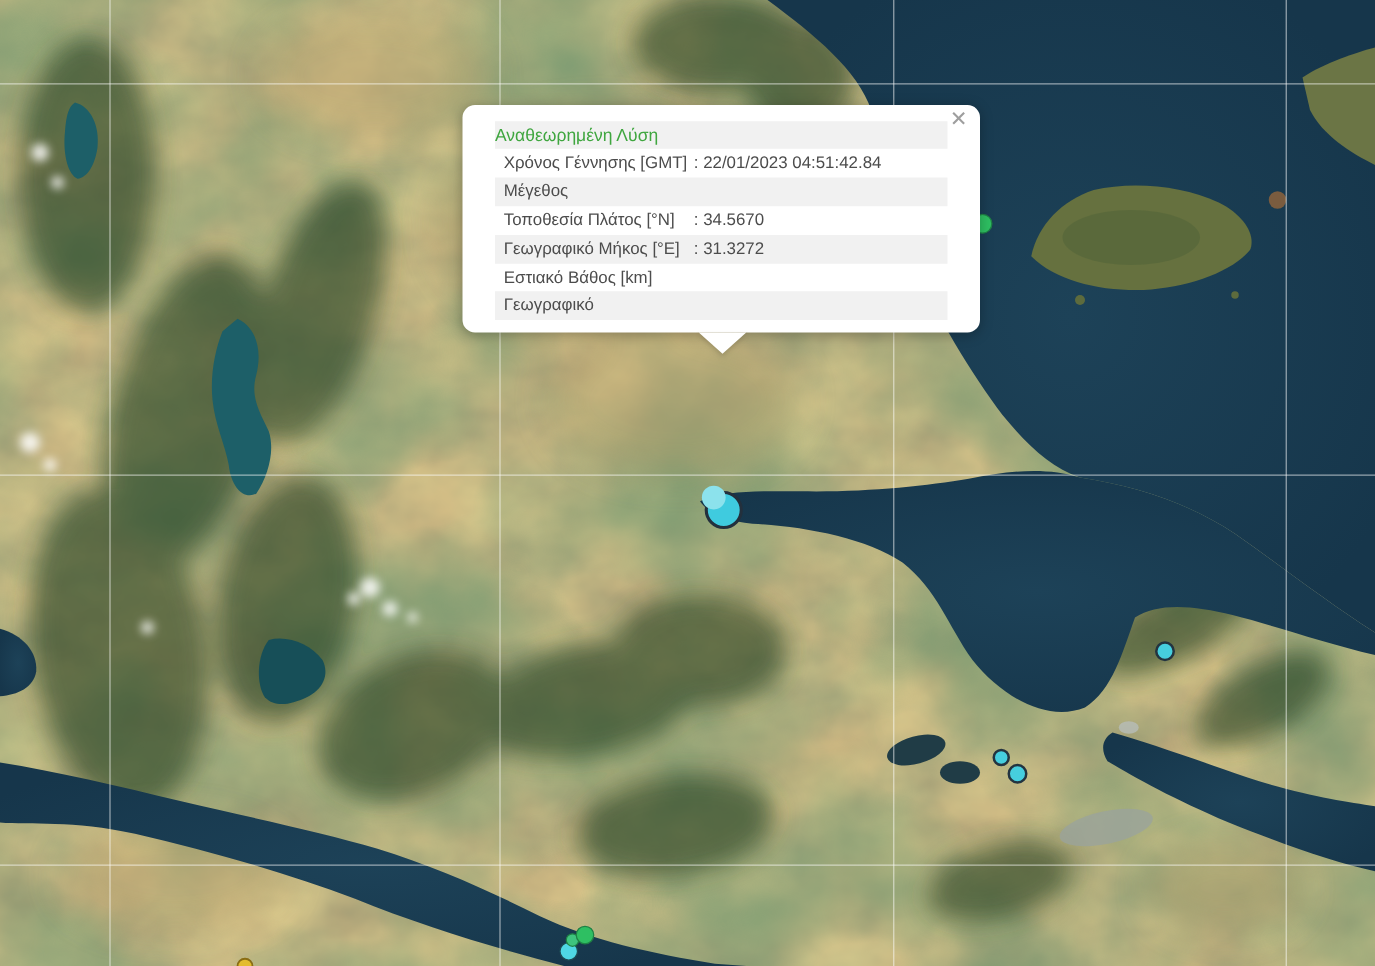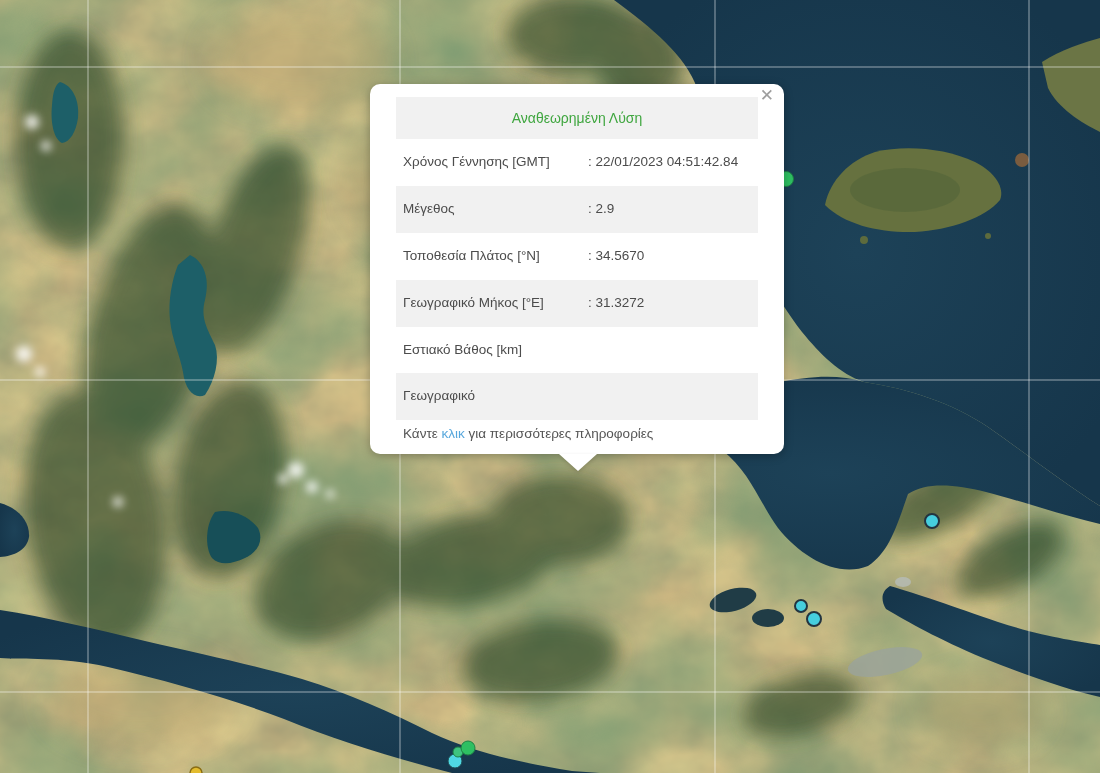--- a/index.html
+++ b/index.html
@@ -21,27 +21,27 @@
     content:"";position:absolute;left:189px;bottom:-17px;
     width:0;height:0;border:19px solid transparent;
     border-top:17px solid #ffffff;border-bottom:0;
     filter:drop-shadow(0 2px 2px rgba(0,0,0,.15));
   }
   .popup-close{
     position:absolute;top:3px;right:10px;color:#9e9e9e;
     font-size:17px;line-height:17px;cursor:pointer;user-select:none;
   }
   .p-title{
-    background:#f1f1f1;color:#3fa63f;text-align:center;
-    padding:13px 0;font-size:14px;
-  }
-  .row{display:flex;align-items:center;padding:14px 7px;line-height:1.4;}
+    background:#f1f1f1;color:#3fa63f;text-align:left;
+    padding:3px 0;font-size:14px;
+  }
+  .row{display:flex;align-items:center;padding:2px 7px;line-height:1.4;}
   .row.alt{background:#f1f1f1;}
   .row .label{width:152px;flex:none;}
-  .row .value{flex:1;margin-left:33px;}
+  .row .value{flex:1;}
   .p-footer{margin-top:5px;padding-left:7px;color:#555;line-height:1.4;}
   .p-footer .link{color:#57a7dc;cursor:pointer;}
 </style>
 </head>
 <body>
 
 <svg id="map" width="1100" height="773" viewBox="0 0 1100 773" xmlns="http://www.w3.org/2000/svg">
   <defs>
     <filter id="tex" x="0" y="0" width="100%" height="100%">
       <feTurbulence type="fractalNoise" baseFrequency="0.013 0.016" numOctaves="4" seed="11"></feTurbulence>
@@ -195,31 +195,29 @@
   <span class="popup-close">✕</span>
 
   <div class="p-title">Αναθεωρημένη Λύση</div>
 
   <div class="row">
     <div class="label">Χρόνος Γέννησης [GMT]</div>
     <div class="value">: 22/01/2023 04:51:42.84</div>
   </div>
   <div class="row alt">
     <div class="label">Μέγεθος</div>
-    <div class="value">: 2.9</div>
   </div>
   <div class="row">
     <div class="label">Τοποθεσία Πλάτος [°N]</div>
     <div class="value">: 34.5670</div>
   </div>
   <div class="row alt">
     <div class="label">Γεωγραφικό Μήκος [°E]</div>
     <div class="value">: 31.3272</div>
   </div>
   <div class="row">
     <div class="label">Εστιακό Βάθος [km]</div>
   </div>
   <div class="row alt">
     <div class="label">Γεωγραφικό</div>
   </div>
 
-  <div class="p-footer"><span>Κάντε </span><span class="link">κλικ</span><span> για περισσότερες πληροφορίες</span></div>
 </div>
 
 </body></html>

